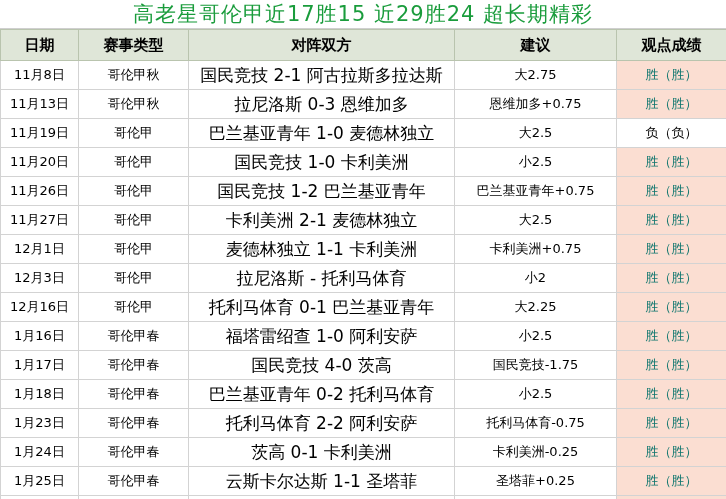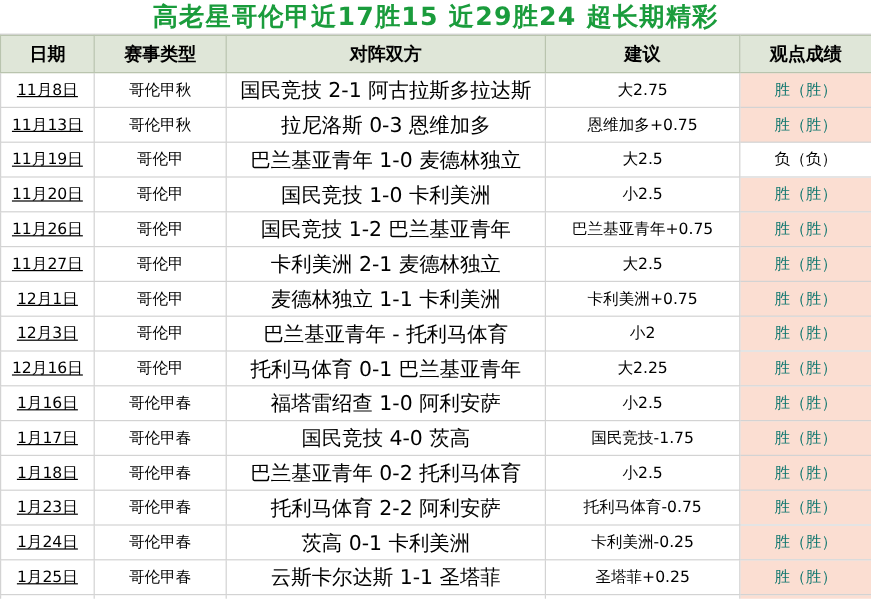--- a/index.html
+++ b/index.html
@@ -24,21 +24,21 @@
     height: 38px;
     display: flex;
     align-items: center;
     justify-content: center;
     background: #ffffff;
     border-bottom: 1px solid #cfcfcf;
   }
   .title-text {
     color: #1a9c3c;
     font-size: 21px;
-    font-weight: bold;
+    font-weight: normal;
     letter-spacing: 1px;
     white-space: nowrap;
   }
   table {
     border-collapse: collapse;
     width: 726px;
     table-layout: fixed;
   }
   col.c-date   { width: 78px; }
   col.c-type   { width: 110px; }
@@ -59,21 +59,21 @@
   tbody td {
     border: 1px solid #d3d3d3;
     height: 28px;
     font-size: 13px;
     text-align: center;
     color: #000000;
     padding: 0 2px;
     white-space: nowrap;
     overflow: hidden;
   }
-  tbody td.date { font-size: 13px; text-decoration: underline; }
+  tbody td.date { font-size: 13px; }
   tbody td.type { font-size: 13px; }
   tbody td.match { font-size: 17px; }
   tbody td.advice { font-size: 13px; margin-left: 29px; }
   tbody td.result {
     background: #fbded2;
     color: #0f766e;
     font-size: 13px;
   }
   tbody td.result.lose {
     background: #ffffff;
@@ -152,21 +152,21 @@
         <tr>
           <td class="date">12月1日</td>
           <td class="type">哥伦甲</td>
           <td class="match">麦德林独立  1-1  卡利美洲</td>
           <td class="advice">卡利美洲+0.75</td>
           <td class="result">胜（胜）</td>
         </tr>
         <tr>
           <td class="date">12月3日</td>
           <td class="type">哥伦甲</td>
-          <td class="match">巴兰基亚青年  -  托利马体育</td>
+          <td class="match">拉尼洛斯  -  托利马体育</td>
           <td class="advice">小2</td>
           <td class="result">胜（胜）</td>
         </tr>
         <tr>
           <td class="date">12月16日</td>
           <td class="type">哥伦甲</td>
           <td class="match">托利马体育  0-1  巴兰基亚青年</td>
           <td class="advice">大2.25</td>
           <td class="result">胜（胜）</td>
         </tr>

